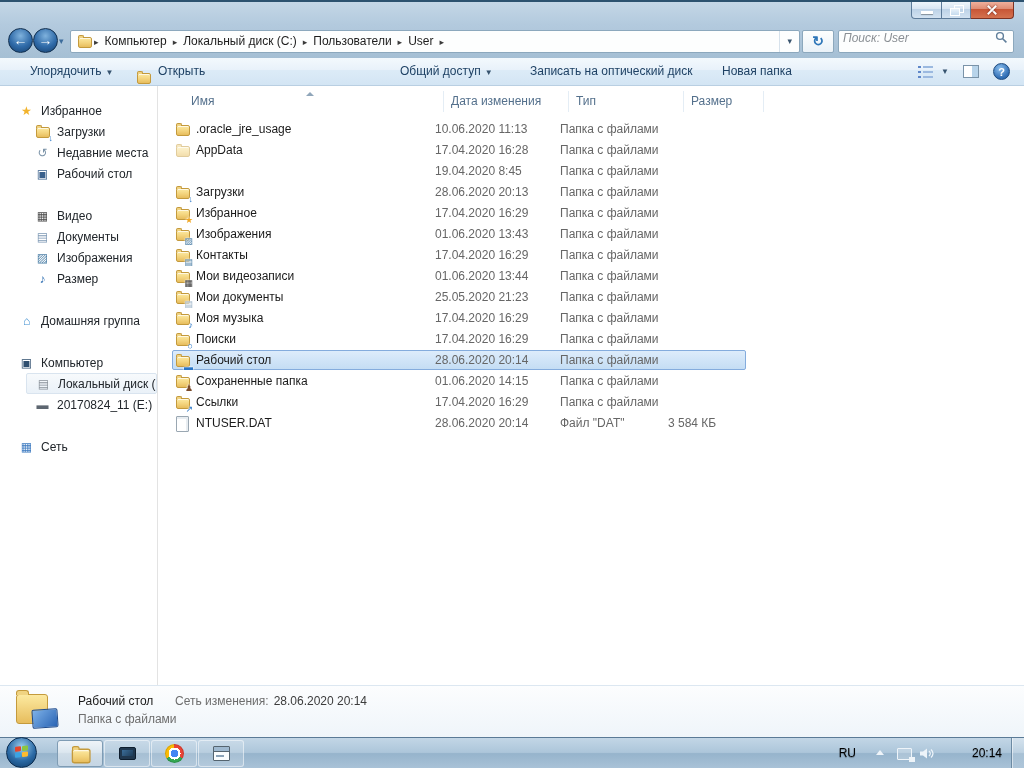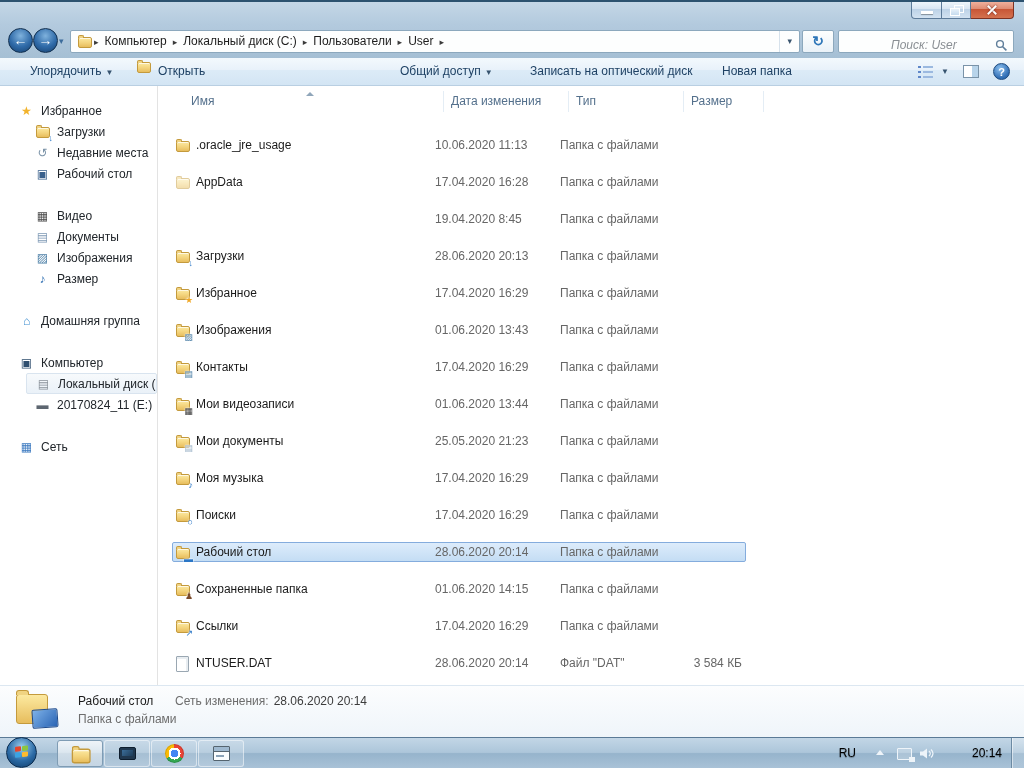--- a/index.html
+++ b/index.html
@@ -36,21 +36,21 @@
   .histcaret{position:absolute;left:59px;top:34px;font-size:9px;color:#3c6c9c;}
   .addrbar{position:absolute;left:70px;top:28px;width:730px;height:23px;background:#fdfefe;
        border:1px solid #8ca8bd;border-radius:2px;box-sizing:border-box;display:flex;align-items:center;}
   .crumb{padding:0 5px;color:#1d1d1d;white-space:nowrap;cursor:default;height:21px;line-height:21px;}
   .csep{color:#3a3a3a;font-size:9px;padding:0 1px;}
   .addrcaret{margin-left:auto;border-left:1px solid #d7e2ec;padding:0 7px;color:#39546e;font-size:9px;line-height:21px;}
   .refbtn{position:absolute;left:802px;top:28px;width:32px;height:23px;background:linear-gradient(#fdfefe,#eaf2f8);
        border:1px solid #8ca8bd;border-radius:2px;box-sizing:border-box;text-align:center;line-height:21px;
        color:#2e76b8;font-size:14px;font-weight:bold;}
   .searchbox{position:absolute;left:838px;top:28px;width:176px;height:23px;background:#fdfefe;
-       border:1px solid #8ca8bd;border-radius:2px;box-sizing:border-box;display:flex;align-items:flex-end;padding-left:48px;}
+       border:1px solid #8ca8bd;border-radius:2px;box-sizing:border-box;display:flex;align-items:flex-start;}
   .searchbox input{flex:1;border:none;outline:none;background:transparent;font:12px "Liberation Sans",sans-serif;
        padding:0 4px;color:#222;min-width:0;}
   .searchbox input::placeholder{color:#8a8f94;font-style:italic;}
   .mag{margin-right:5px;flex:0 0 auto;}
   
   .toolbar{position:absolute;left:0;top:58px;width:1024px;height:28px;
        background:linear-gradient(180deg,#f3f9fd 0%,#e8f1fa 45%,#dcebf7 46%,#d3e5f4 100%);
        border-bottom:1px solid #b9cfe2;box-sizing:border-box;color:#1e4164;}
   .tbtn{position:absolute;top:0;height:27px;line-height:27px;white-space:nowrap;padding:0 4px;cursor:default;}
   .tcaret{font-size:8px;color:#35536f;margin-left:4px;}
@@ -89,27 +89,27 @@
   .headers{position:absolute;left:16px;top:5px;height:22px;width:592px;}
   .hcell{position:absolute;top:0;height:21px;line-height:21px;color:#54708c;padding-left:17px;box-sizing:border-box;
        border-right:1px solid #e4edf5;cursor:default;}
   .hcell.h1{left:0;width:270px;}
   .hcell.h2{left:270px;width:125px;padding-left:7px;}
   .hcell.h3{left:395px;width:115px;padding-left:7px;}
   .hcell.h4{left:510px;width:80px;padding-left:7px;}
   .sortarrow{position:absolute;left:132px;top:1px;width:0;height:0;
        border-left:4px solid transparent;border-right:4px solid transparent;border-bottom:4px solid #90a6ba;}
   .rows{position:absolute;left:0;top:33px;width:866px;}
-  .row{position:relative;height:21px;margin-top:16px;}
+  .row{position:relative;height:21px;}
   .cell{position:absolute;top:0;height:21px;line-height:21px;white-space:nowrap;overflow:hidden;}
   .cell.name{left:16px;width:250px;display:flex;align-items:center;color:#1a1a1a;}
   .cell.name .nm{margin-left:5px;}
   .cell.date{left:277px;width:116px;color:#666;}
   .cell.type{left:402px;width:106px;color:#666;}
-  .cell.size{left:510px;width:74px;color:#666;text-align:right;}
+  .cell.size{left:510px;width:74px;color:#666;}
   .row.sel::before{content:'';position:absolute;left:14px;top:0;width:574px;height:20px;border-radius:2px;
        background:linear-gradient(#ddecfb,#c4ddf4);border:1px solid #84acdd;box-sizing:border-box;}
   .row.sel .cell{z-index:1;}
   
   .details{position:absolute;left:0;top:685px;width:1024px;height:52px;
        background:linear-gradient(#fcfdfe,#eff5fa);border-top:1px solid #dce7f1;box-sizing:border-box;}
   .bigicon{position:absolute;left:14px;top:4px;width:46px;height:42px;}
   .bigfold{position:absolute;left:2px;top:4px;width:32px;height:30px;border-radius:3px;
        background:linear-gradient(180deg,#fce9a0,#e7bd5d);border:1px solid #c49a3c;box-sizing:border-box;}
   .bigfold::before{content:'';position:absolute;top:-5px;left:-1px;width:13px;height:5px;border-radius:3px 3px 0 0;
@@ -190,21 +190,21 @@
       <input placeholder="Поиск: User" style="">
       <svg class="mag" width="13" height="13" viewBox="0 0 13 13">
         <circle cx="5" cy="5" r="3.4" fill="none" stroke="#5f7e9a" stroke-width="1.4"></circle>
         <line x1="7.7" y1="7.7" x2="11.4" y2="11.4" stroke="#5f7e9a" stroke-width="1.6"></line>
       </svg>
     </div>
   </div>
 
   <div class="toolbar">
     <div class="tbtn" style="left:26px"><span>Упорядочить</span><span class="tcaret">▼</span></div>
-    <div class="tbtn" style="left:131px;display:flex;align-items:flex-start;gap:6px">
+    <div class="tbtn" style="left:131px;display:flex;align-items:flex-end;gap:6px">
         <span class="ic">
           <span class="fold"></span>
         </span>
         <span>Открыть</span>
       </div>
     <div class="tbtn" style="left:396px"><span>Общий доступ</span><span class="tcaret">▼</span></div>
     <div class="tbtn" style="left:526px"><span>Записать на оптический диск</span></div>
     <div class="tbtn" style="left:718px"><span>Новая папка</span></div>
     <div class="tb-right">
       <div class="viewsbtn">

